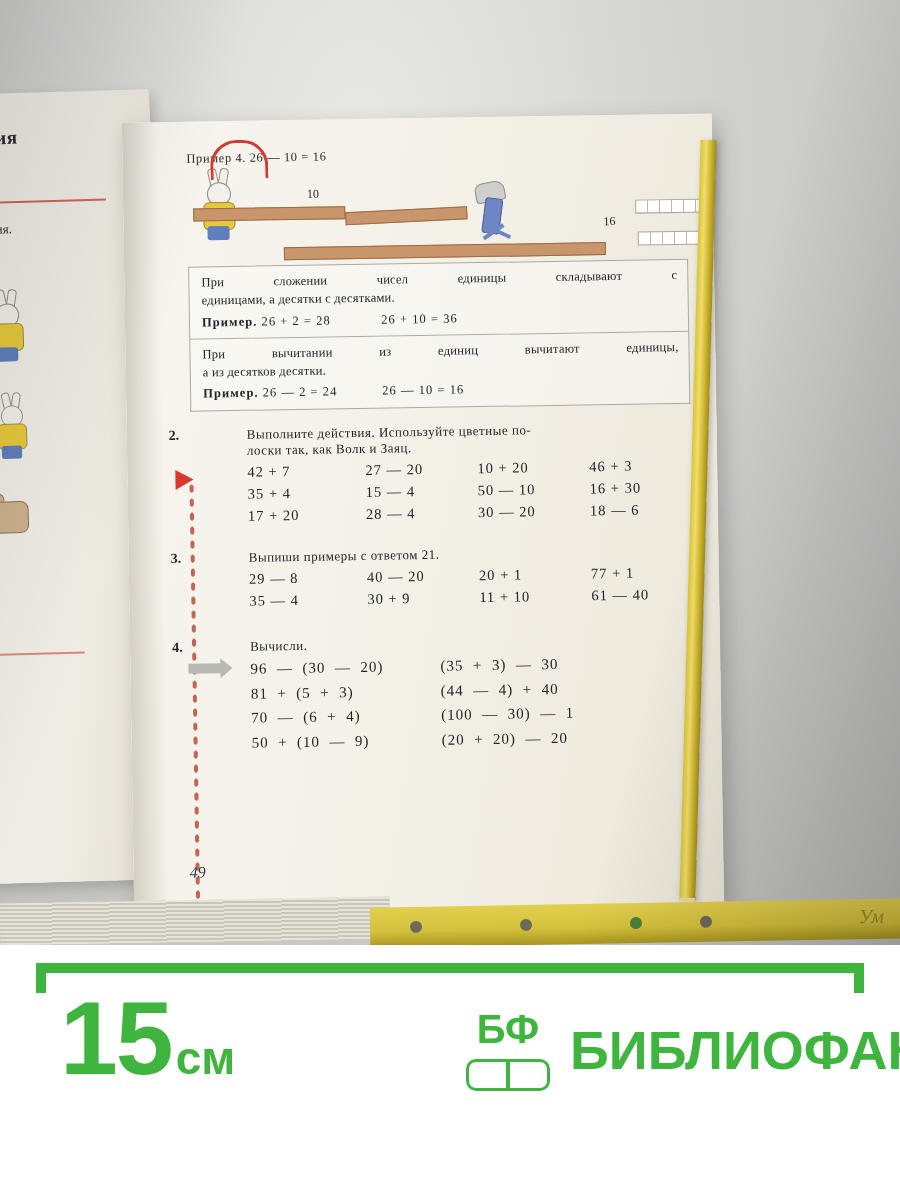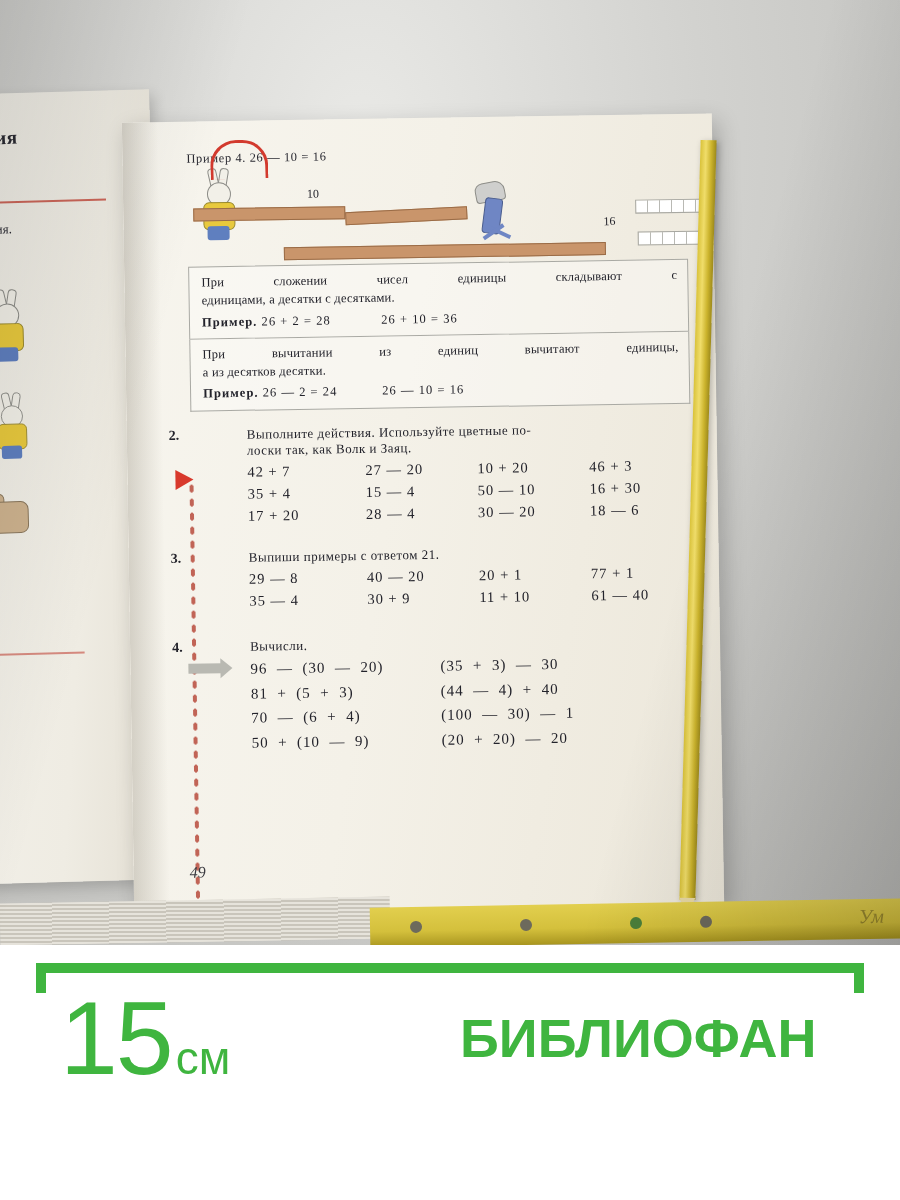--- a/index.html
+++ b/index.html
@@ -316,21 +316,21 @@
     position:absolute; left:36px; top:18px; width:828px; height:10px;
     background:#3fb53f;
   }
   .scale-bar::before, .scale-bar::after{
     content:""; position:absolute; width:10px; height:30px; background:#3fb53f; top:0;
   }
   .scale-bar::before{ left:0; }
   .scale-bar::after{ right:0; }
   .measure{
     position:absolute; left:60px; top:44px;
-    color:#3fb53f; font-family:"Liberation Sans", sans-serif; font-weight:normal;
+    color:#3fb53f; font-family:"Liberation Sans", sans-serif; font-weight:bold;
   }
   .measure .num{ font-size:104px; line-height:.95; letter-spacing:-2px;}
   .measure .unit{ font-size:46px; margin-left:4px;}
   .brand{
     position:absolute; left:460px; top:62px;
     display:flex; align-items:center; gap:14px;
   }
   .bf-logo{
     width:96px; height:86px; position:relative;
   }
@@ -494,17 +494,24 @@
       <div class="scribble">Ум</div>
     </div>
   </div>
 
   <div class="banner">
     <div class="scale-bar"></div>
     <div class="measure">
       <span class="num">15</span><span class="unit">см</span>
     </div>
     <div class="brand">
+      <div class="bf-logo">
+        <div class="bf-text">БФ</div>
+        <div class="book">
+          <div class="pg l"></div>
+          <div class="pg r"></div>
+        </div>
+      </div>
       <div class="brand-name">БИБЛИОФАН</div>
     </div>
   </div>
 
 </div>
 
 </body></html>

